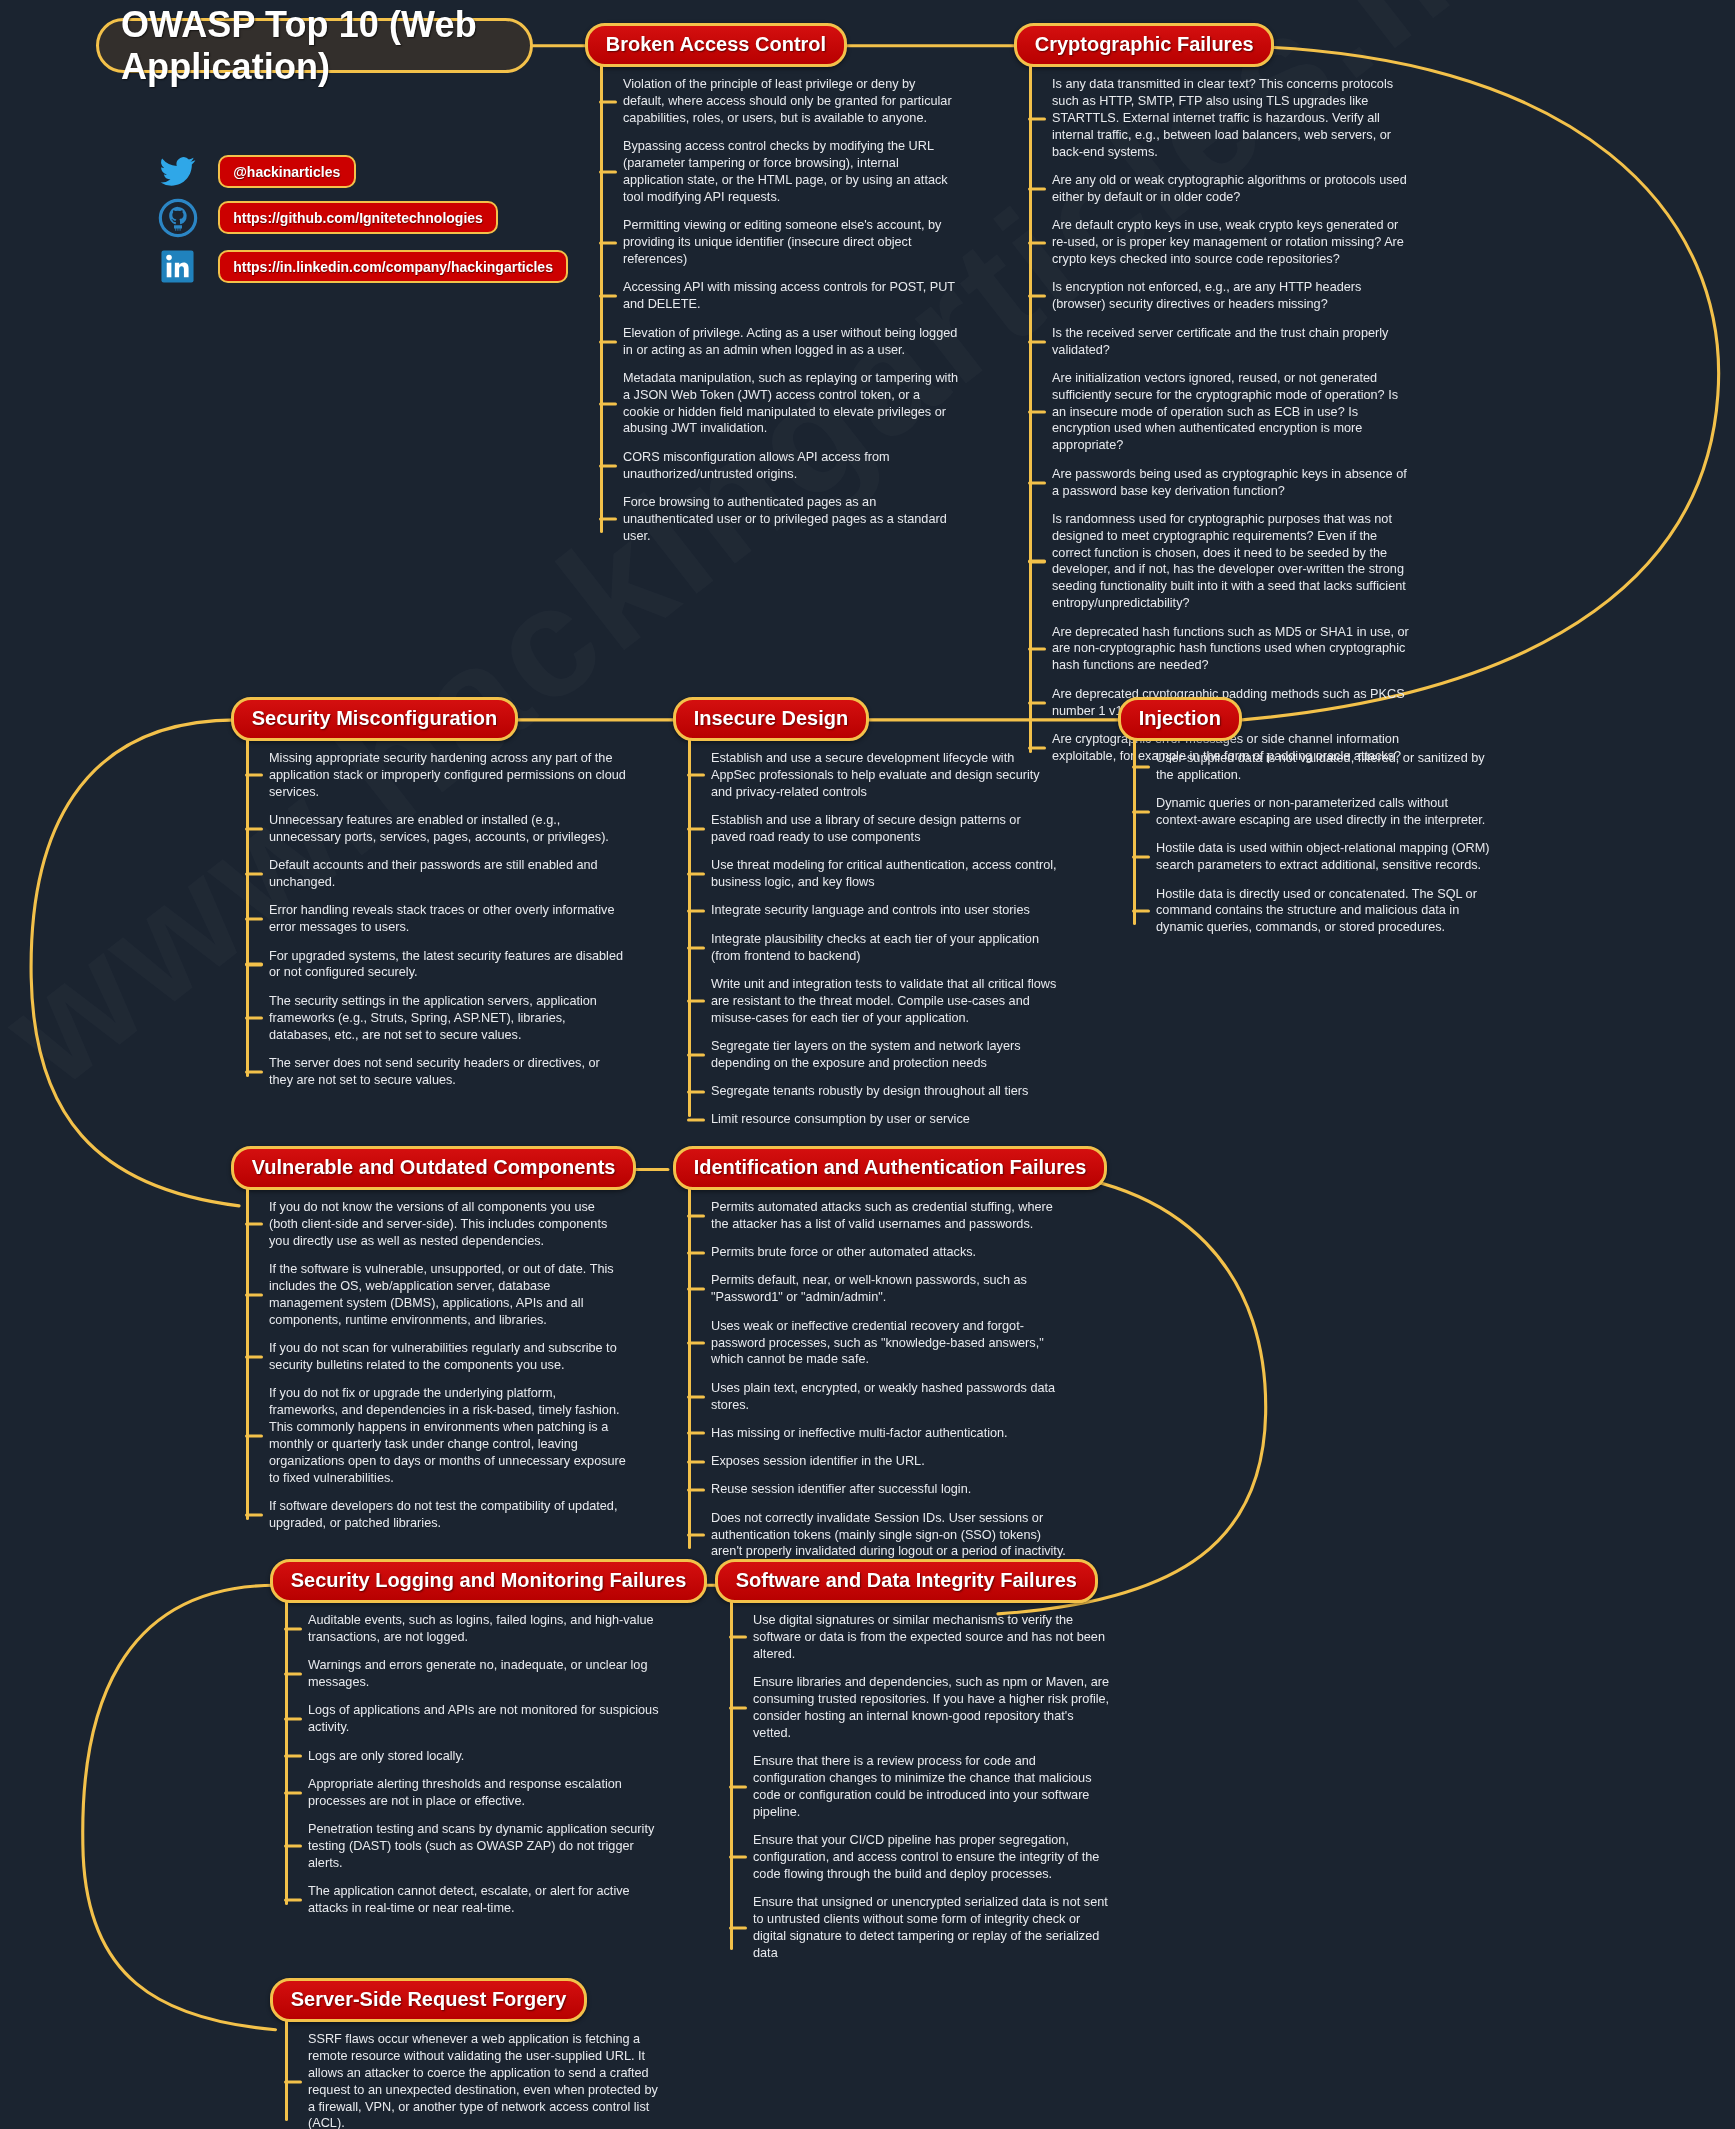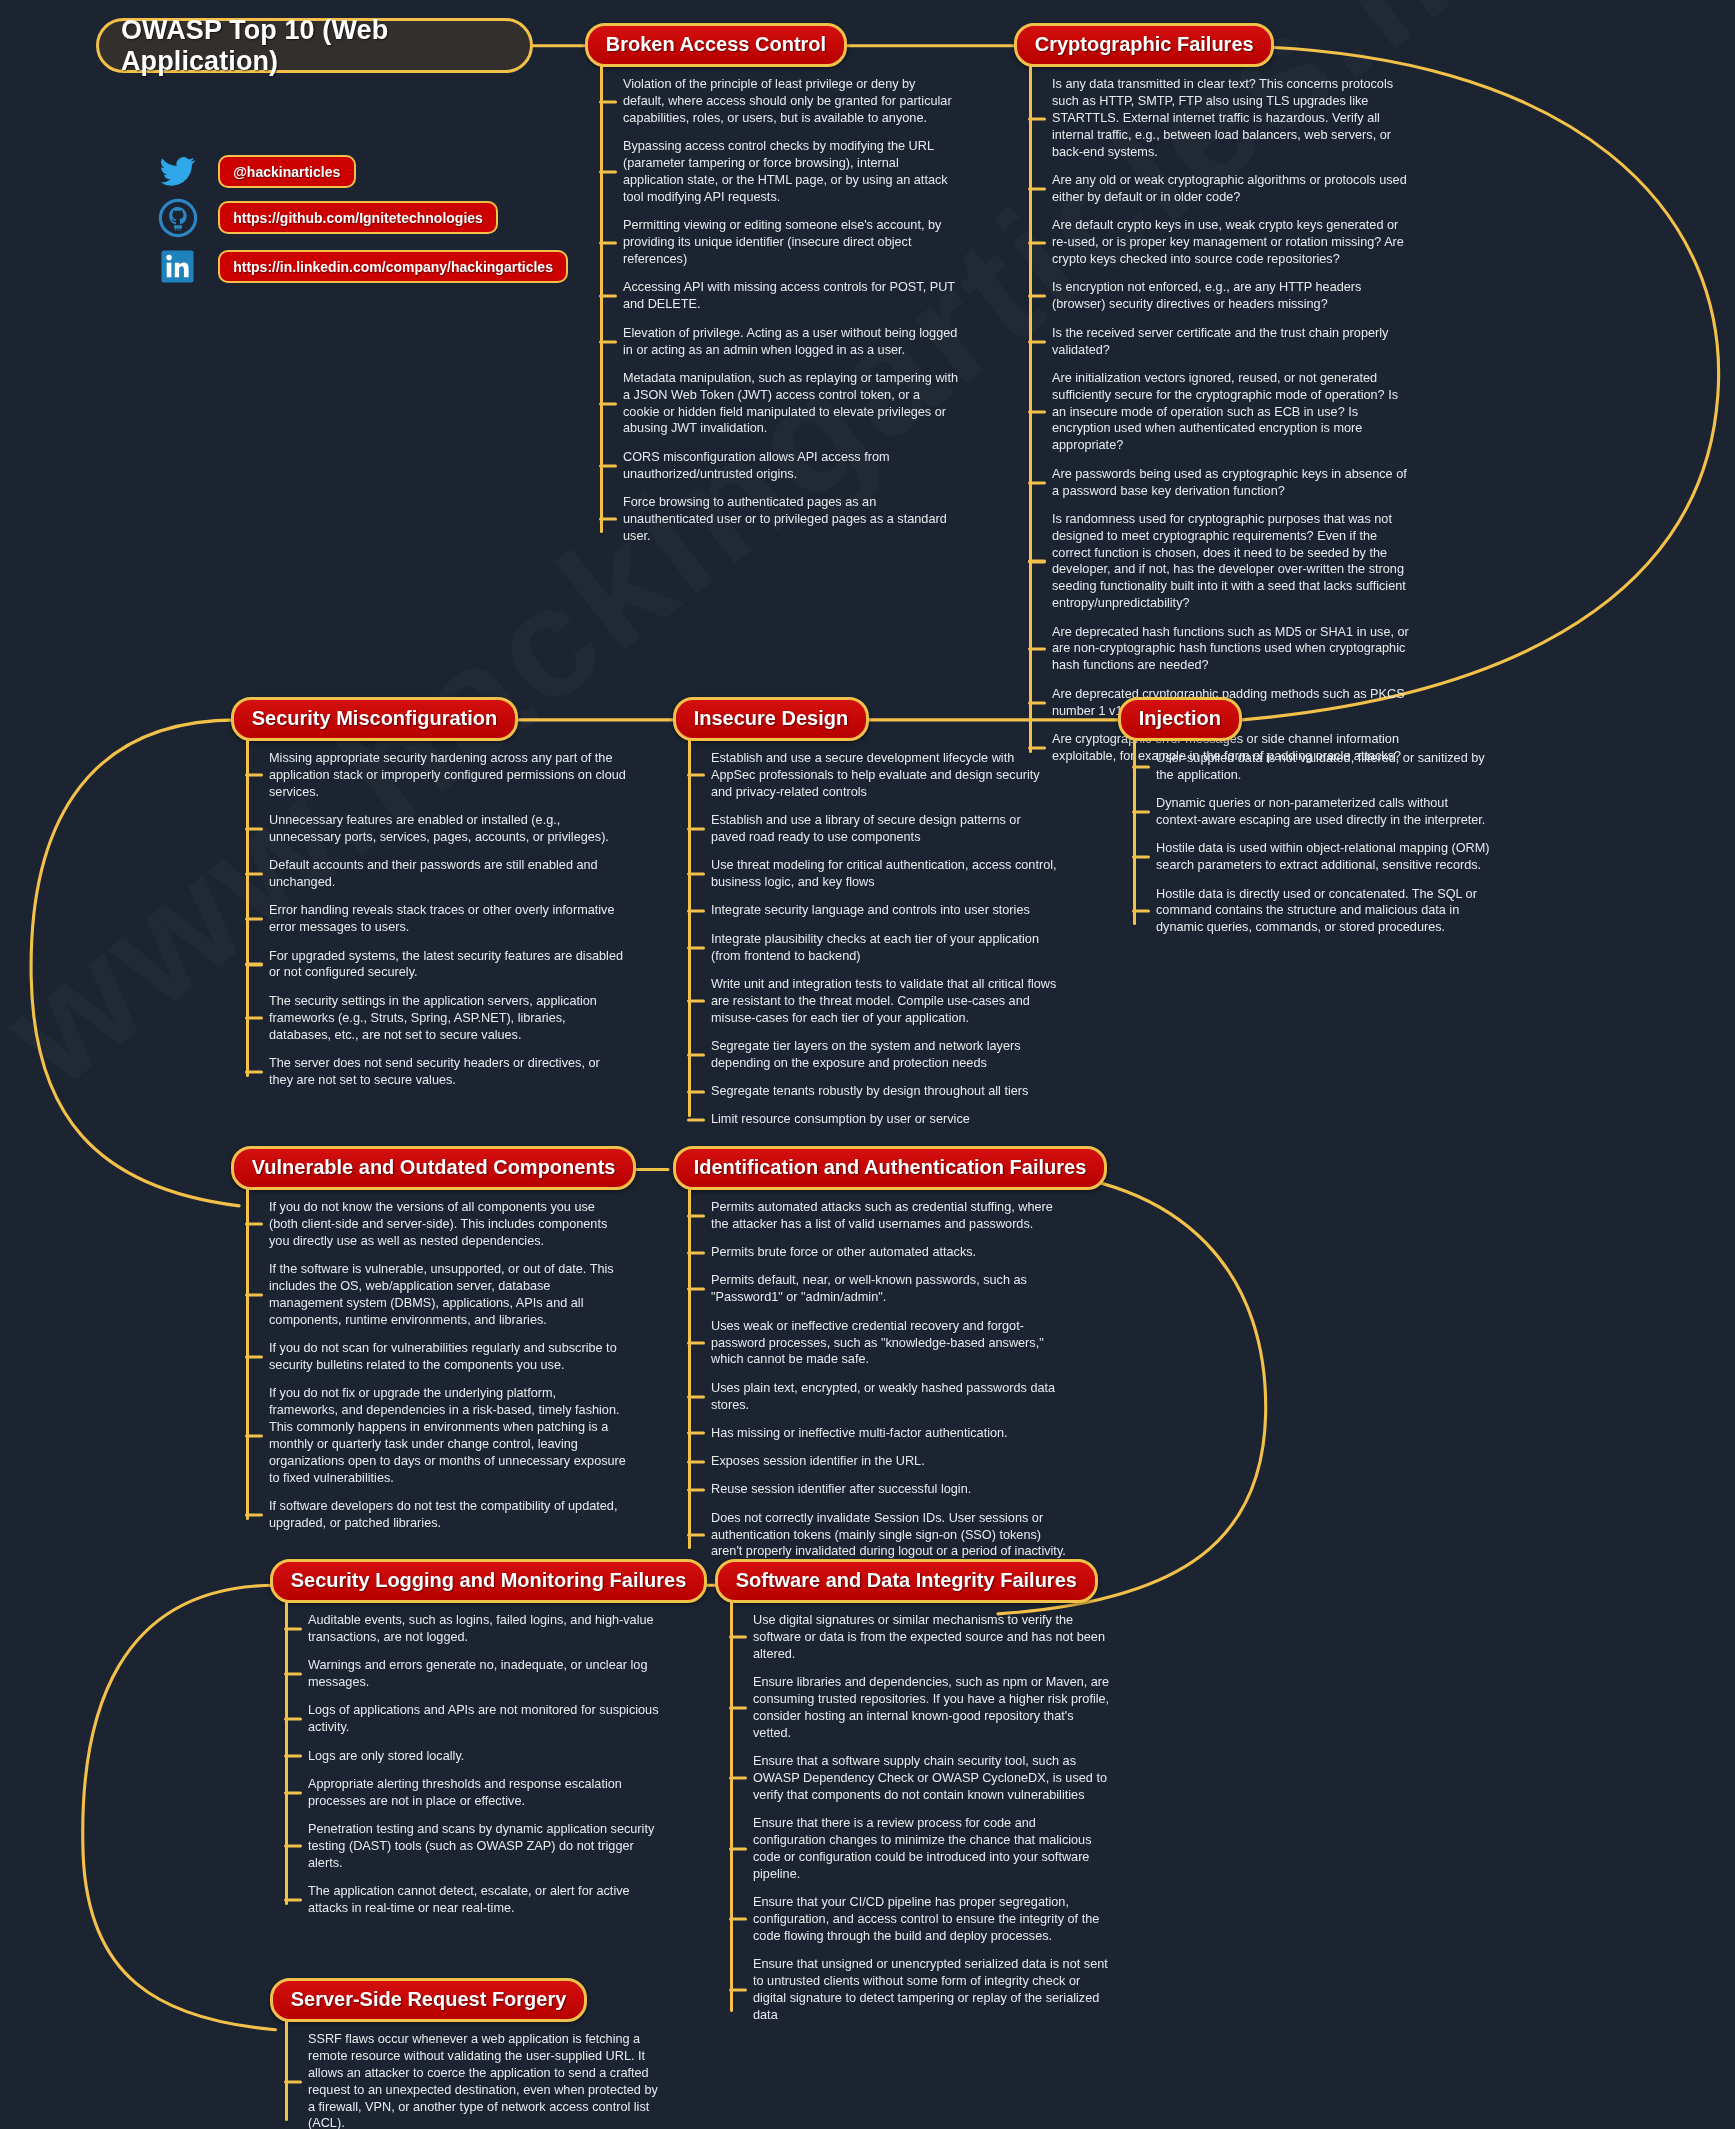--- a/index.html
+++ b/index.html
@@ -53,21 +53,21 @@
     background: #332f2c;
     border: 3.6px solid #f3c14a;
     border-radius: 29px;
     display: flex;
     align-items: center;
     box-sizing: border-box;
     padding-left: 22px;
   }
   .title-pill .t {
     color: #ffffff;
-    font-size: 27px;
+    font-size: 36px;
     font-weight: bold;
     letter-spacing: 0.1px;
     text-shadow: 1px 1px 1.6px rgba(0,0,0,0.6);
     font-family: "Liberation Sans", sans-serif;
   }
 
   
   .social {
     position: absolute;
     display: flex;
@@ -328,21 +328,20 @@
       <div class="item">Penetration testing and scans by dynamic application security testing (DAST) tools (such as OWASP ZAP) do not trigger alerts.</div>
       <div class="item">The application cannot detect, escalate, or alert for active attacks in real-time or near real-time.</div>
     </div>
   </div>
 
   <div class="node" style="left:715px; top:1559px; width:395px;">
     <div class="pill">Software and Data Integrity Failures</div>
     <div class="items">
       <div class="item">Use digital signatures or similar mechanisms to verify the software or data is from the expected source and has not been altered.</div>
       <div class="item">Ensure libraries and dependencies, such as npm or Maven, are consuming trusted repositories. If you have a higher risk profile, consider hosting an internal known-good repository that's vetted.</div>
-      <div class="item">Ensure that a software supply chain security tool, such as OWASP Dependency Check or OWASP CycloneDX, is used to verify that components do not contain known vulnerabilities</div>
       <div class="item">Ensure that there is a review process for code and configuration changes to minimize the chance that malicious code or configuration could be introduced into your software pipeline.</div>
       <div class="item">Ensure that your CI/CD pipeline has proper segregation, configuration, and access control to ensure the integrity of the code flowing through the build and deploy processes.</div>
       <div class="item">Ensure that unsigned or unencrypted serialized data is not sent to untrusted clients without some form of integrity check or digital signature to detect tampering or replay of the serialized data</div>
     </div>
   </div>
 
   <div class="node" style="left:270px; top:1978px; width:395px;">
     <div class="pill">Server-Side Request Forgery</div>
     <div class="items">
       <div class="item">SSRF flaws occur whenever a web application is fetching a remote resource without validating the user-supplied URL. It allows an attacker to coerce the application to send a crafted request to an unexpected destination, even when protected by a firewall, VPN, or another type of network access control list (ACL).</div>

